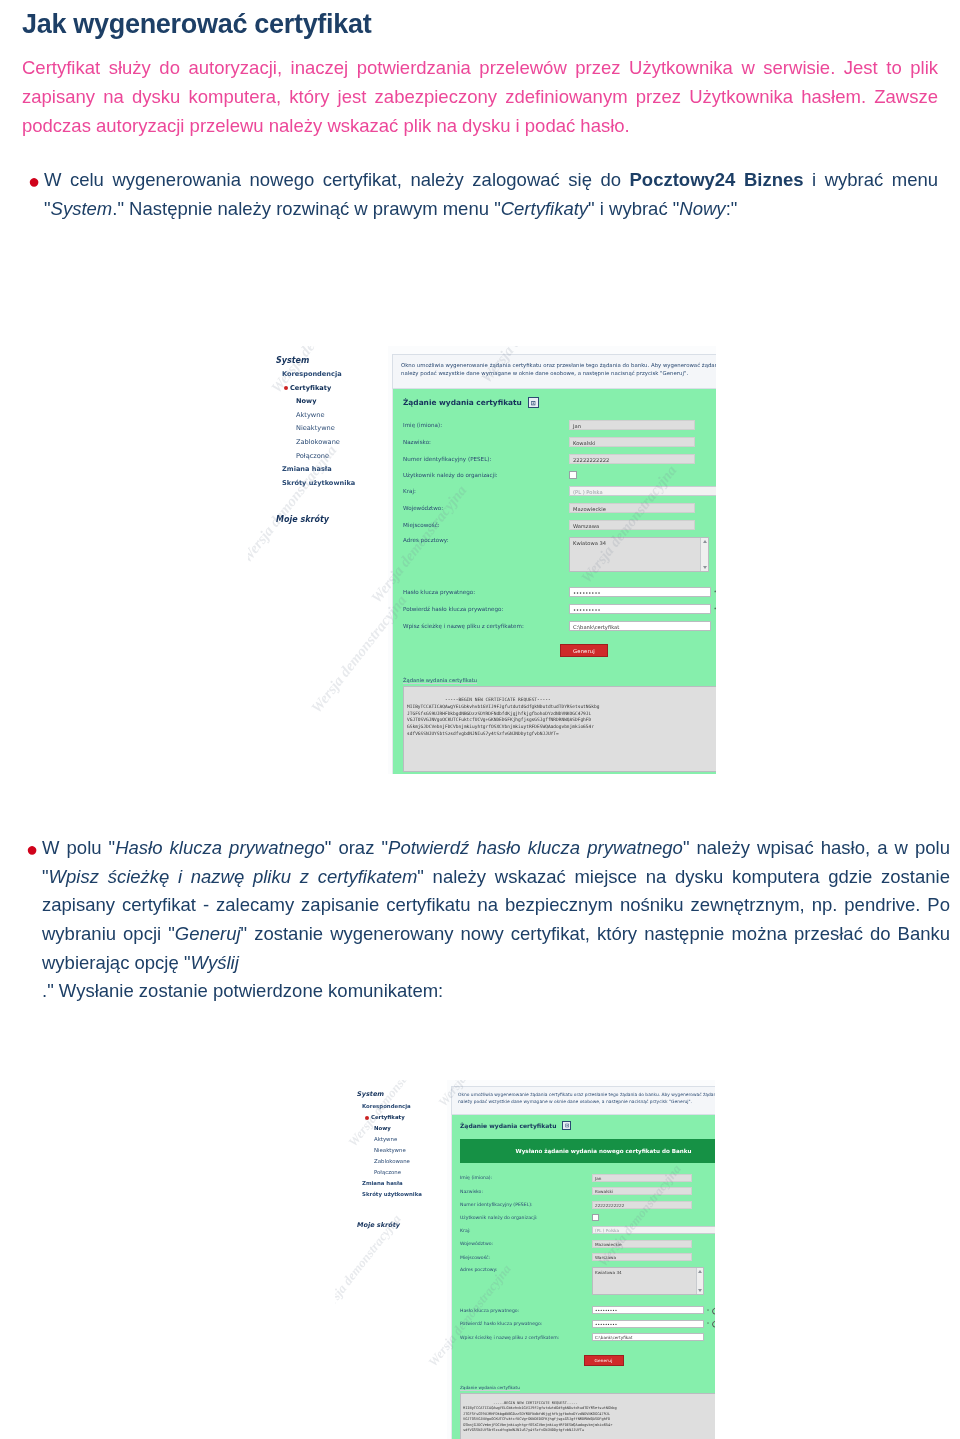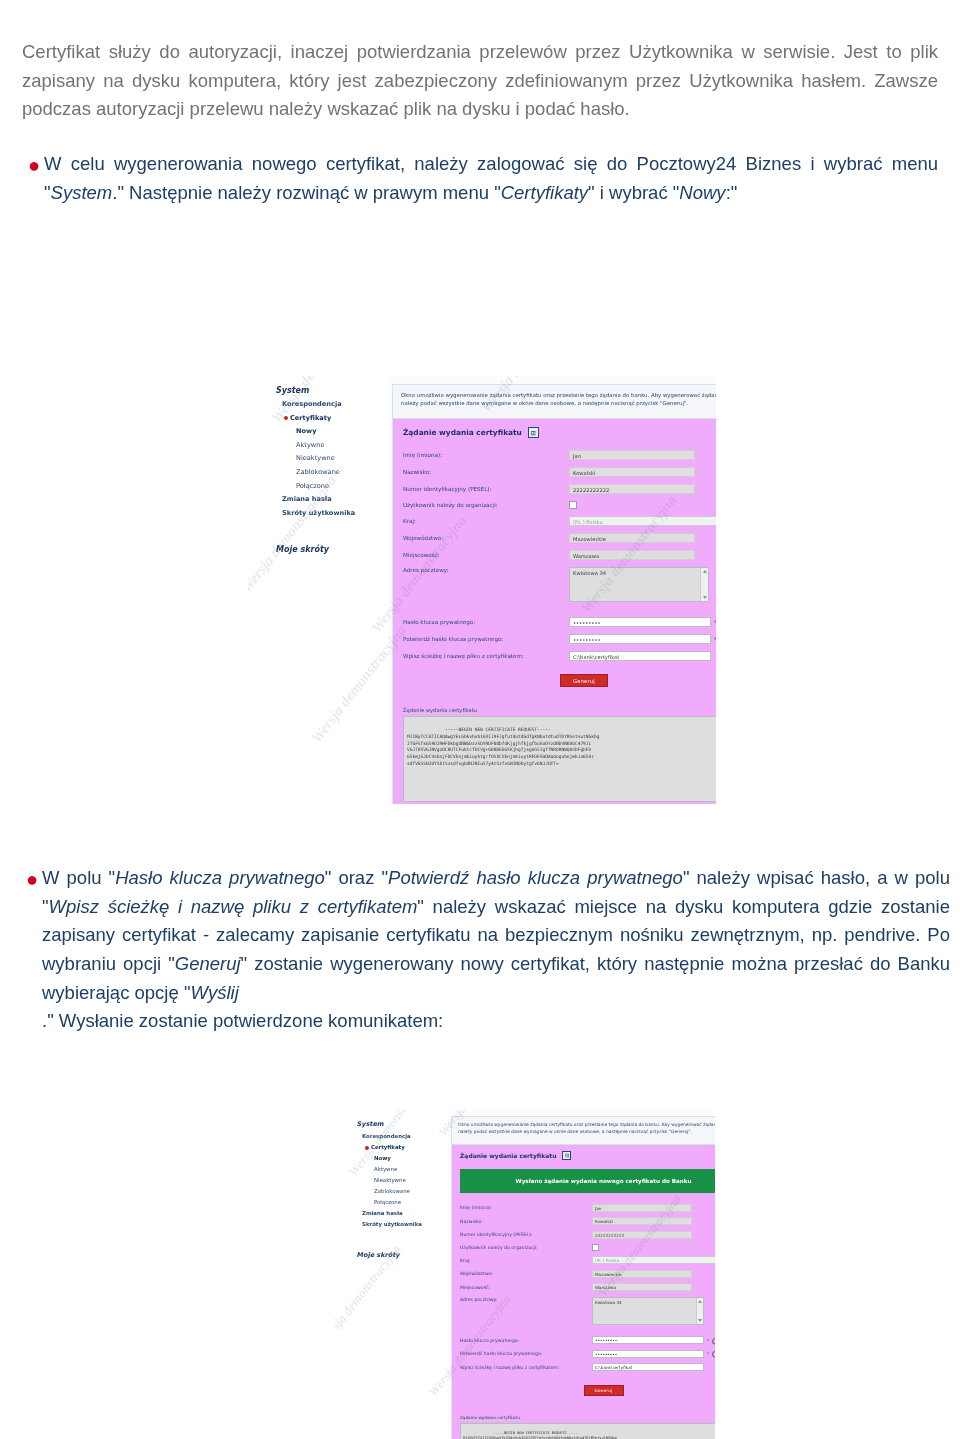--- a/index.html
+++ b/index.html
@@ -31,23 +31,23 @@
     color: #1d3f66;
     letter-spacing: -0.3px;
     margin: 8px 0 0 10px;
     line-height: 1.2;
   }
 
   
   .para {
     font-size: 18.5px;
     line-height: 1.55;
-    color: #737373;
+    color: #ec4899;
     text-align: justify;
-    margin: 38px 10px 0 10px;
+    margin: 14px 10px 0 10px;
   }
 
   
   .bullet-block {
     display: flex;
     margin: 26px 10px 0 10px;
     align-items: flex-start;
   }
   .bullet-dot {
     color: #d0021b;
@@ -64,21 +64,21 @@
     flex: 1 1 auto;
     font-size: 18.5px;
     line-height: 1.55;
     color: #1d3f66;
     text-align: justify;
   }
   .bullet-text .lastline {
     display: block;
     text-align: left;
   }
-  b { font-weight: normal; }
+  b { font-weight: bold; }
   i { font-style: italic; }
 
   
   .shot {
     position: relative;
     background: #ffffff;
     overflow: hidden;
     font-family: "DejaVu Sans", sans-serif;
   }
   .shot-1 {
@@ -181,21 +181,21 @@
     background: #f4f6f9;
     border: 1px solid #d9dfe7;
     box-sizing: border-box;
     color: #2b4a72;
     position: relative;
   }
   .shot-1 .ss-note { margin: 8px 6px 0 4px; padding: 6px 8px 10px 8px; font-size: 5.4px; line-height: 1.55; }
   .shot-2 .ss-note { margin: 6px 5px 0 4px; padding: 5px 6px 8px 6px; font-size: 4.4px; line-height: 1.55; }
 
   .ss-panel {
-    background: #f0abfc;
+    background: #86efac;
     border: 1px solid #e3e7ec;
     border-top: none;
     box-sizing: border-box;
   }
   .shot-1 .ss-panel { margin: 0 6px 0 4px; padding: 8px 10px 10px 10px; }
   .shot-2 .ss-panel { margin: 0 5px 0 4px; padding: 6px 8px 8px 8px; }
 
   .ss-panel-title {
     font-weight: bold;
     color: #16335c;
@@ -364,20 +364,21 @@
   .shot-2 .csr-box { height: 72px; font-size: 3.6px; line-height: 1.5; padding: 2px 9px 0 2px; }
 
   .spacer-sm { height: 8px; }
   .shot-2 .spacer-sm { height: 6px; }
 </style>
 </head>
 <body>
 
 <div class="page">
 
+  <h1 class="doc-title">Jak wygenerować certyfikat</h1>
 
   <p class="para">Certyfikat służy do autoryzacji, inaczej potwierdzania przelewów przez Użytkownika w serwisie. Jest to plik zapisany na dysku komputera, który jest zabezpieczony zdefiniowanym przez Użytkownika hasłem. Zawsze podczas autoryzacji przelewu należy wskazać plik na dysku i podać hasło.</p>
 
   <div class="bullet-block">
     <div class="bullet-dot">●</div>
     <div class="bullet-text"><span>W celu wygenerowania nowego certyfikat, należy zalogować się do </span><b>Pocztowy24 Biznes</b><span> i wybrać menu "</span><i>System</i><span>." Następnie należy rozwinąć w prawym menu "</span><i>Certyfikaty</i><span>" i wybrać "</span><i>Nowy</i><span>:"</span></div>
   </div>
 
   <div class="shot shot-1">
     <div class="shot-inner">

